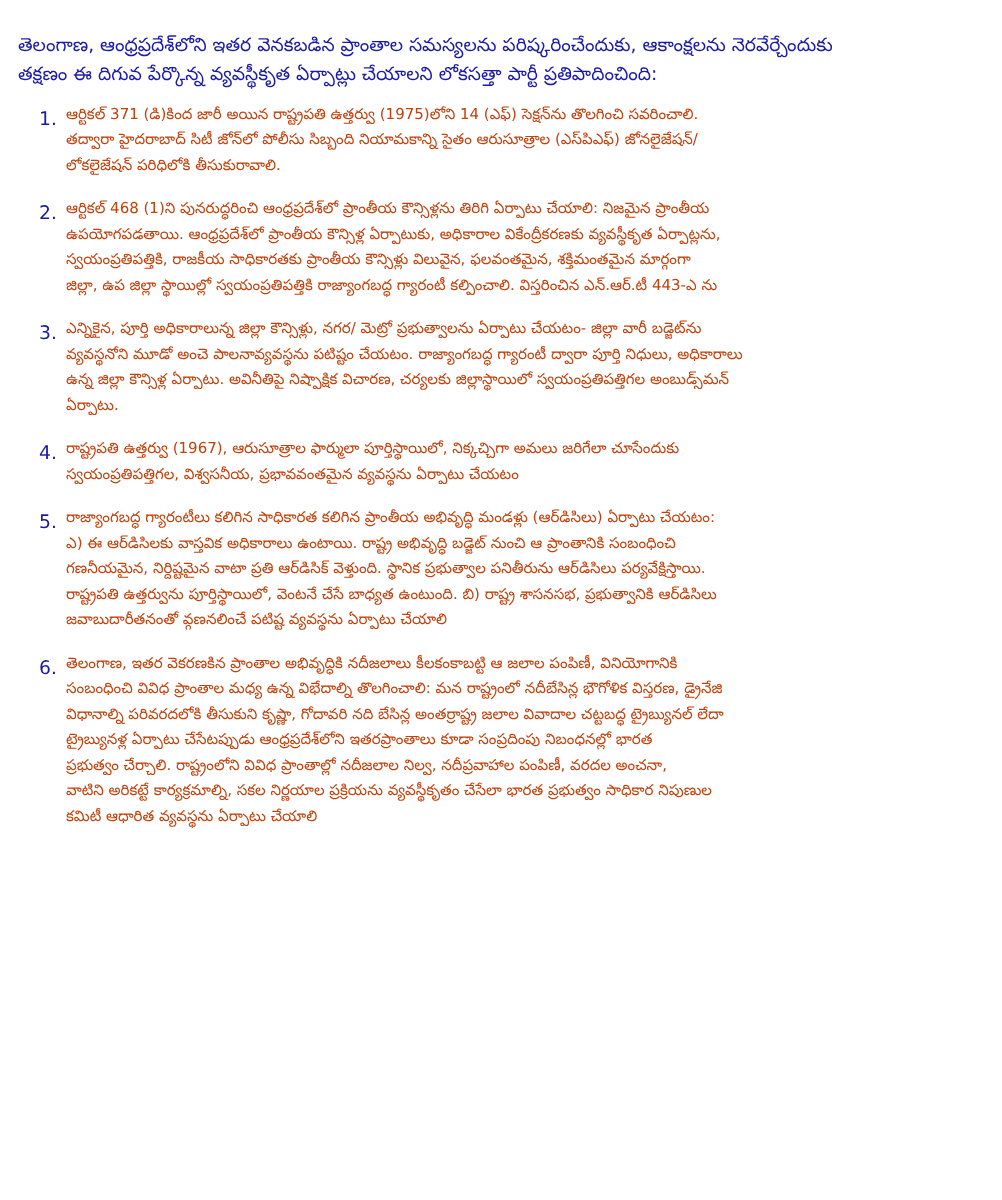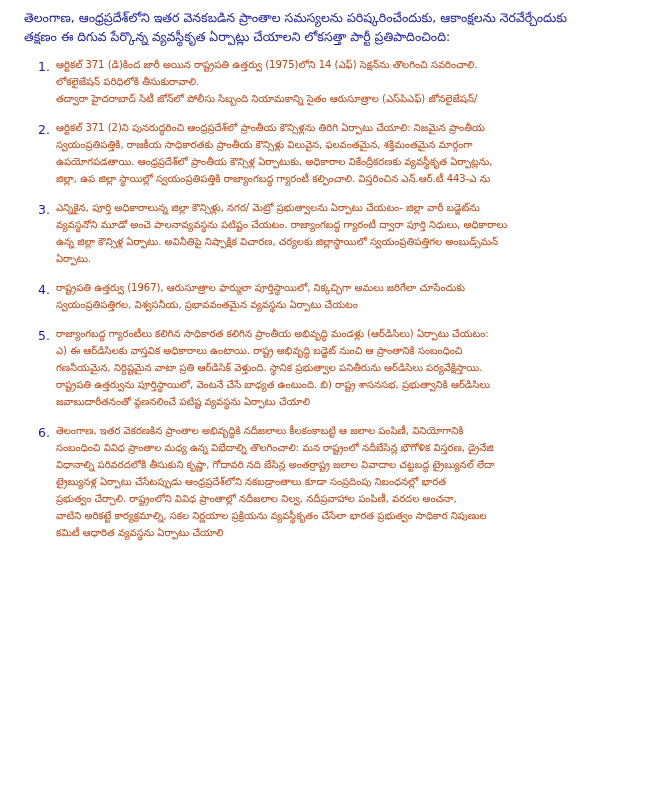--- a/index.html
+++ b/index.html
@@ -9,21 +9,22 @@
   body {
     width: 668px;
     min-height: 800px;
     background: #ffffff;
     font-family: "DejaVu Sans", "Liberation Sans", sans-serif;
     color: #1a1aa8;
   }
   .page {
     width: 668px;
     box-sizing: border-box;
-    padding: 8px 14px 10px 24px;
+    padding: 8px 14px 10px 12px;
+    margin-top: 12px;
   }
   .intro {
     font-size: 12.5px;
     line-height: 1.55;
     color: #1a1aa8;
     margin: 0 0 10px 0;
     text-align: left;
   }
   .intro .line {
     display: block;
@@ -63,31 +64,31 @@
 
   <div class="intro">
     <span class="line">తెలంగాణ, ఆంధ్రప్రదేశ్‌లోని ఇతర వెనకబడిన ప్రాంతాల సమస్యలను పరిష్కరించేందుకు, ఆకాంక్షలను నెరవేర్చేందుకు</span>
     <span class="line">తక్షణం ఈ దిగువ పేర్కొన్న వ్యవస్థీకృత ఏర్పాట్లు చేయాలని లోకసత్తా పార్టీ ప్రతిపాదించింది:</span>
   </div>
 
   <div class="item">
     <div class="item-num">1.</div>
     <div class="item-body">
       <p>ఆర్టికల్ 371 (డి)కింద జారీ అయిన రాష్ట్రపతి ఉత్తర్వు (1975)లోని 14 (ఎఫ్) సెక్షన్‌ను తొలగించి సవరించాలి.</p>
+      <p>తద్వారా హైదరాబాద్ సిటీ జోన్‌లో పోలీసు సిబ్బంది నియామకాన్ని సైతం ఆరుసూత్రాల (ఎస్‌పిఎఫ్) జోనలైజేషన్/</p>
       <p>లోకలైజేషన్ పరిధిలోకి తీసుకురావాలి.</p>
-      <p>తద్వారా హైదరాబాద్ సిటీ జోన్‌లో పోలీసు సిబ్బంది నియామకాన్ని సైతం ఆరుసూత్రాల (ఎస్‌పిఎఫ్) జోనలైజేషన్/</p>
     </div>
   </div>
 
   <div class="item">
     <div class="item-num">2.</div>
     <div class="item-body">
-      <p>ఆర్టికల్ 371 (2)ని పునరుద్ధరించి ఆంధ్రప్రదేశ్‌లో ప్రాంతీయ కౌన్సిళ్లను తిరిగి ఏర్పాటు చేయాలి: నిజమైన ప్రాంతీయ</p>
+      <p>ఆర్టికల్ 468 (1)ని పునరుద్ధరించి ఆంధ్రప్రదేశ్‌లో ప్రాంతీయ కౌన్సిళ్లను తిరిగి ఏర్పాటు చేయాలి: నిజమైన ప్రాంతీయ</p>
+      <p>ఉపయోగపడతాయి. ఆంధ్రప్రదేశ్‌లో ప్రాంతీయ కౌన్సిళ్ల ఏర్పాటుకు, అధికారాల వికేంద్రీకరణకు వ్యవస్థీకృత ఏర్పాట్లను,</p>
       <p>స్వయంప్రతిపత్తికి, రాజకీయ సాధికారతకు ప్రాంతీయ కౌన్సిళ్లు విలువైన, ఫలవంతమైన, శక్తిమంతమైన మార్గంగా</p>
-      <p>ఉపయోగపడతాయి. ఆంధ్రప్రదేశ్‌లో ప్రాంతీయ కౌన్సిళ్ల ఏర్పాటుకు, అధికారాల వికేంద్రీకరణకు వ్యవస్థీకృత ఏర్పాట్లను,</p>
       <p>జిల్లా, ఉప జిల్లా స్థాయిల్లో స్వయంప్రతిపత్తికి రాజ్యాంగబద్ధ గ్యారంటీ కల్పించాలి. విస్తరించిన ఎన్.ఆర్.టీ 443-ఎ ను</p>
     </div>
   </div>
 
   <div class="item">
     <div class="item-num">3.</div>
     <div class="item-body">
       <p>ఎన్నికైన, పూర్తి అధికారాలున్న జిల్లా కౌన్సిళ్లు, నగర/ మెట్రో ప్రభుత్వాలను ఏర్పాటు చేయటం- జిల్లా వారీ బడ్జెట్‌ను</p>
       <p>వ్యవస్థనోని మూడో అంచె పాలనావ్యవస్థను పటిష్టం చేయటం. రాజ్యాంగబద్ధ గ్యారంటీ ద్వారా పూర్తి నిధులు, అధికారాలు</p>
       <p>ఉన్న జిల్లా కౌన్సిళ్ల ఏర్పాటు. అవినీతిపై నిష్పాక్షిక విచారణ, చర్యలకు జిల్లాస్థాయిలో స్వయంప్రతిపత్తిగల అంబుడ్స్‌మన్</p>
@@ -113,20 +114,20 @@
       <p>జవాబుదారీతనంతో వ్గణనలించే పటిష్ట వ్యవస్థను ఏర్పాటు చేయాలి</p>
     </div>
   </div>
 
   <div class="item">
     <div class="item-num">6.</div>
     <div class="item-body">
       <p>తెలంగాణ, ఇతర వెకరణకిన ప్రాంతాల అభివృద్ధికి నదీజలాలు కీలకంకాబట్టి ఆ జలాల పంపిణీ, వినియోగానికి</p>
       <p>సంబంధించి వివిధ ప్రాంతాల మధ్య ఉన్న విభేదాల్ని తొలగించాలి: మన రాష్ట్రంలో నదీబేసిన్ల భౌగోళిక విస్తరణ, డ్రైనేజి</p>
       <p>విధానాల్ని పరివరదలోకి తీసుకుని కృష్ణా, గోదావరి నది బేసిన్ల అంతర్రాష్ట్ర జలాల వివాదాల చట్టబద్ధ ట్రైబ్యునల్ లేదా</p>
-      <p>ట్రైబ్యునళ్ల ఏర్పాటు చేసేటప్పుడు ఆంధ్రప్రదేశ్‌లోని నకబడ్రాంతాలు కూడా సంప్రదింపు నిబంధనల్లో భారత</p>
+      <p>ట్రైబ్యునళ్ల ఏర్పాటు చేసేటప్పుడు ఆంధ్రప్రదేశ్‌లోని ఇతరప్రాంతాలు కూడా సంప్రదింపు నిబంధనల్లో భారత</p>
       <p>ప్రభుత్వం చేర్చాలి. రాష్ట్రంలోని వివిధ ప్రాంతాల్లో నదీజలాల నిల్వ, నదీప్రవాహాల పంపిణీ, వరదల అంచనా,</p>
       <p>వాటిని అరికట్టే కార్యక్రమాల్ని, సకల నిర్ణయాల ప్రక్రియను వ్యవస్థీకృతం చేసేలా భారత ప్రభుత్వం సాధికార నిపుణుల</p>
       <p>కమిటీ ఆధారిత వ్యవస్థను ఏర్పాటు చేయాలి</p>
     </div>
   </div>
 
 </div>
 
 </body></html>

